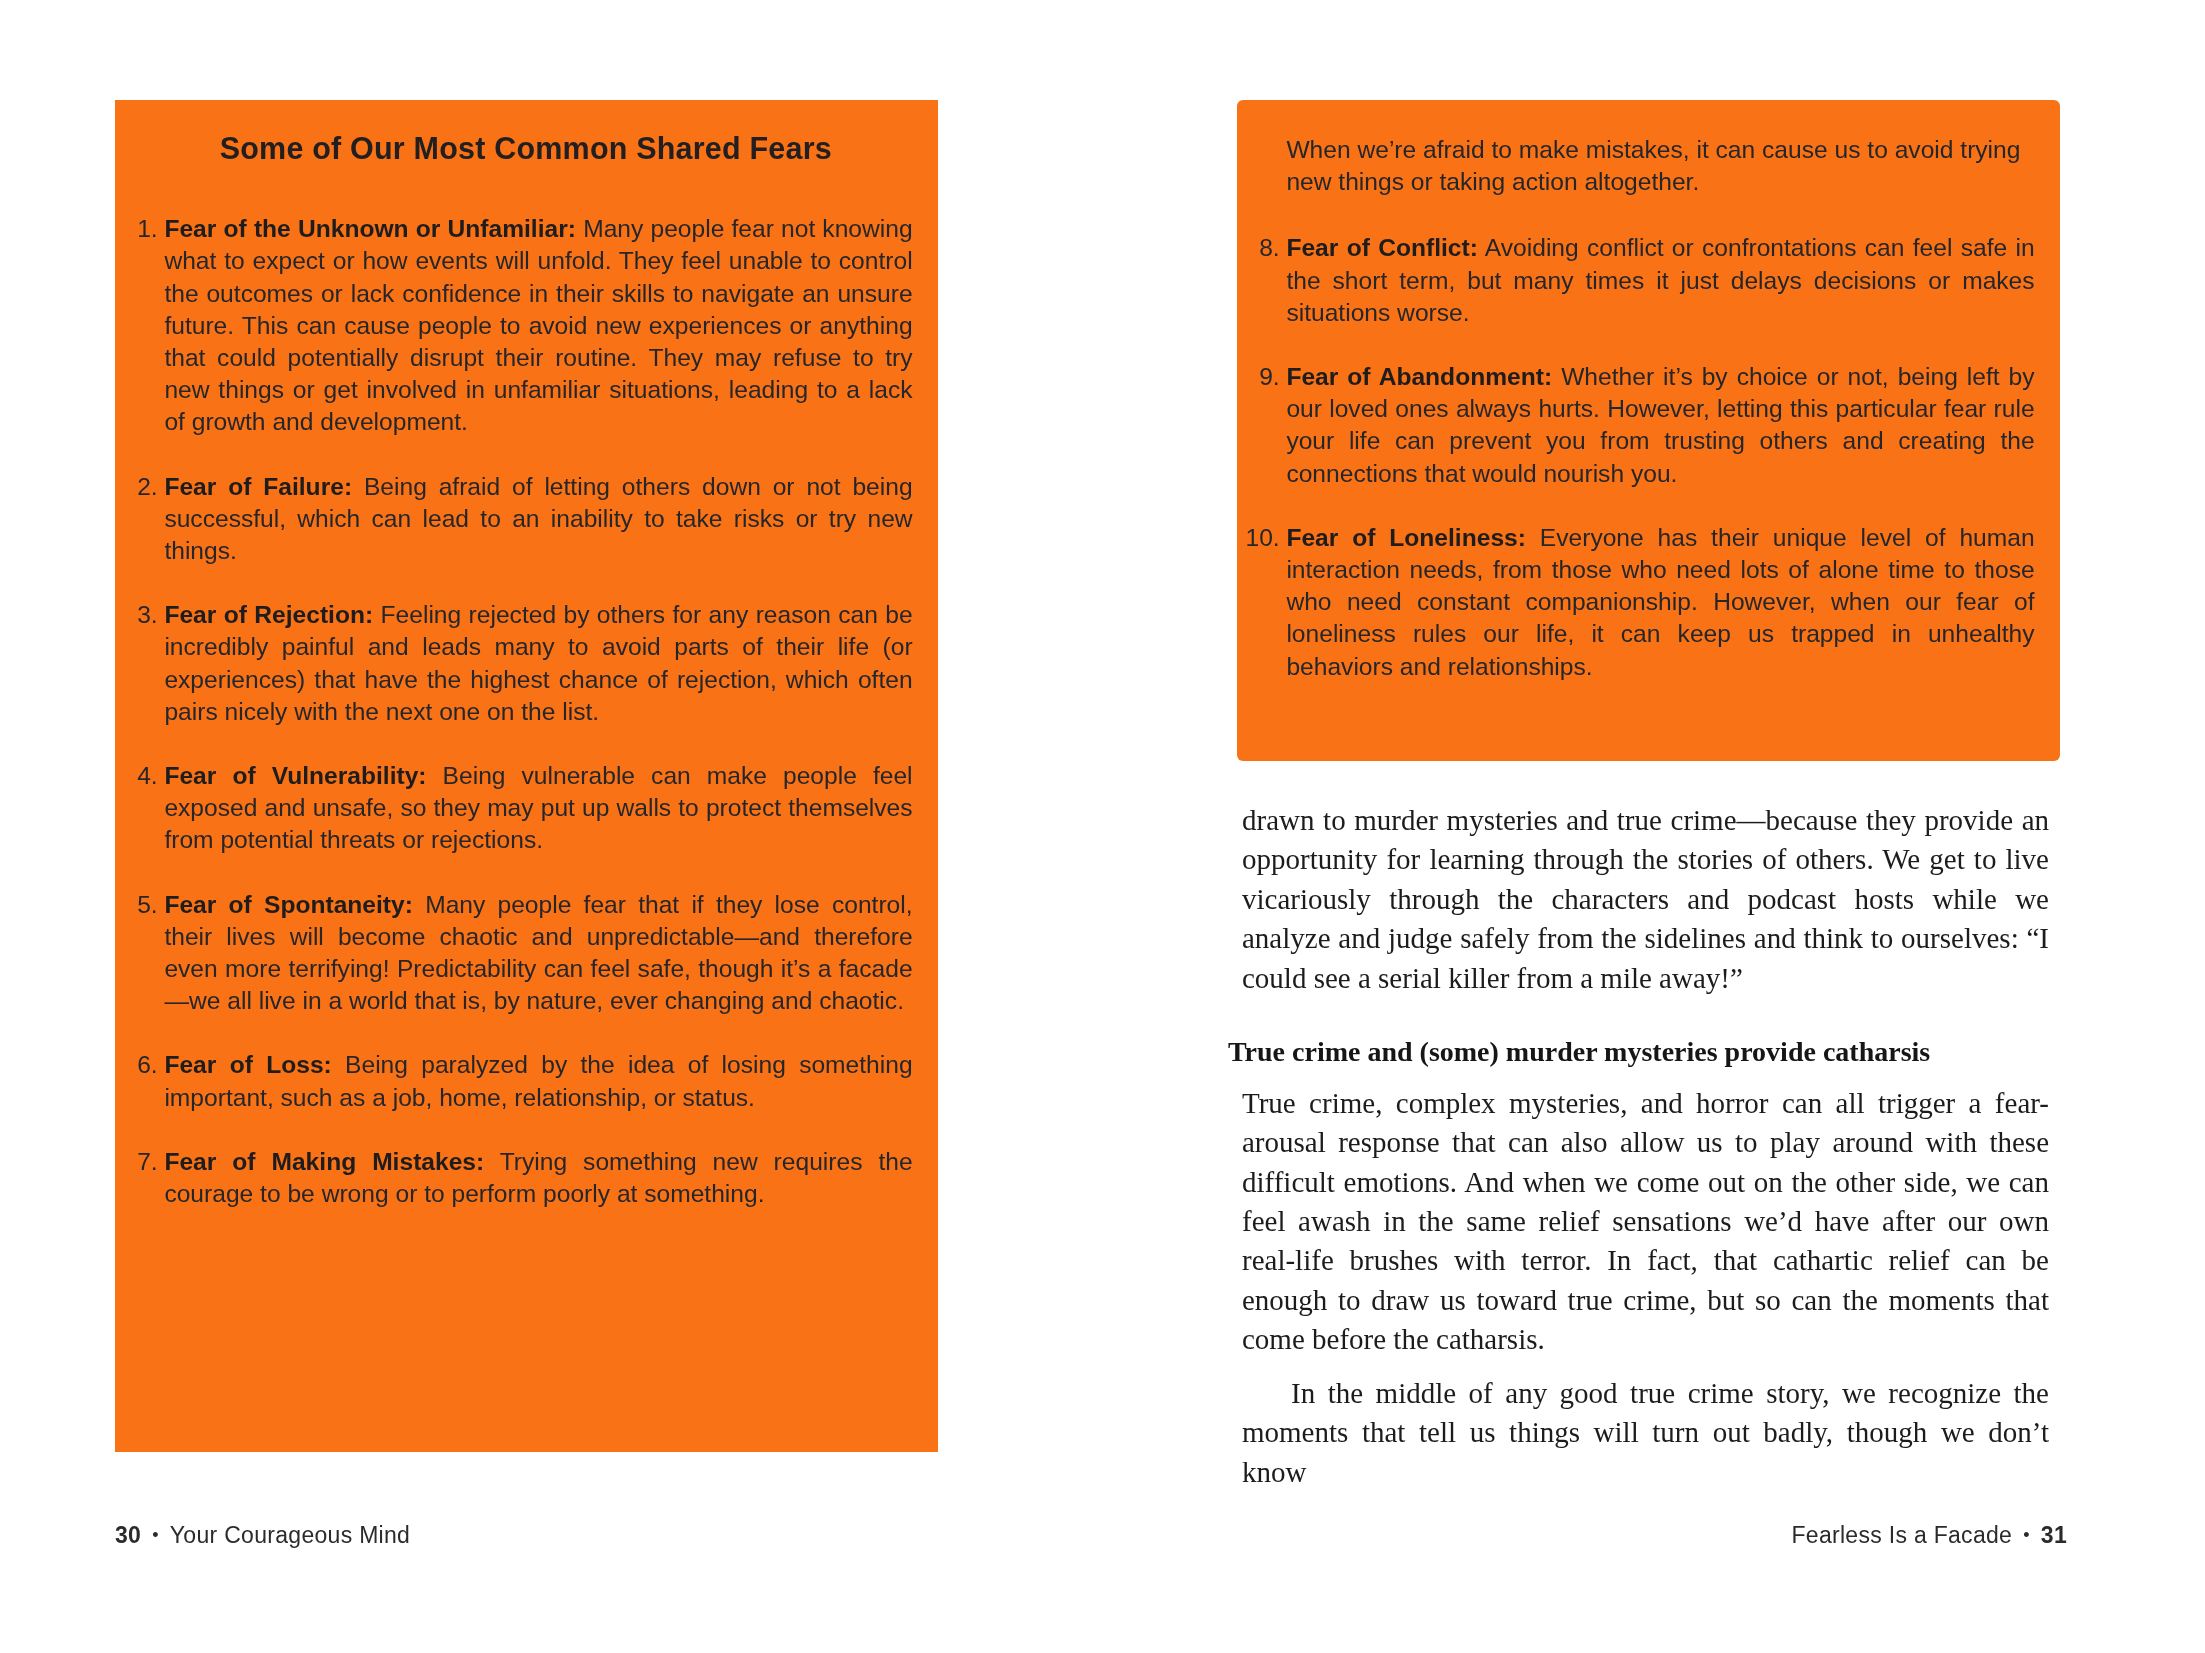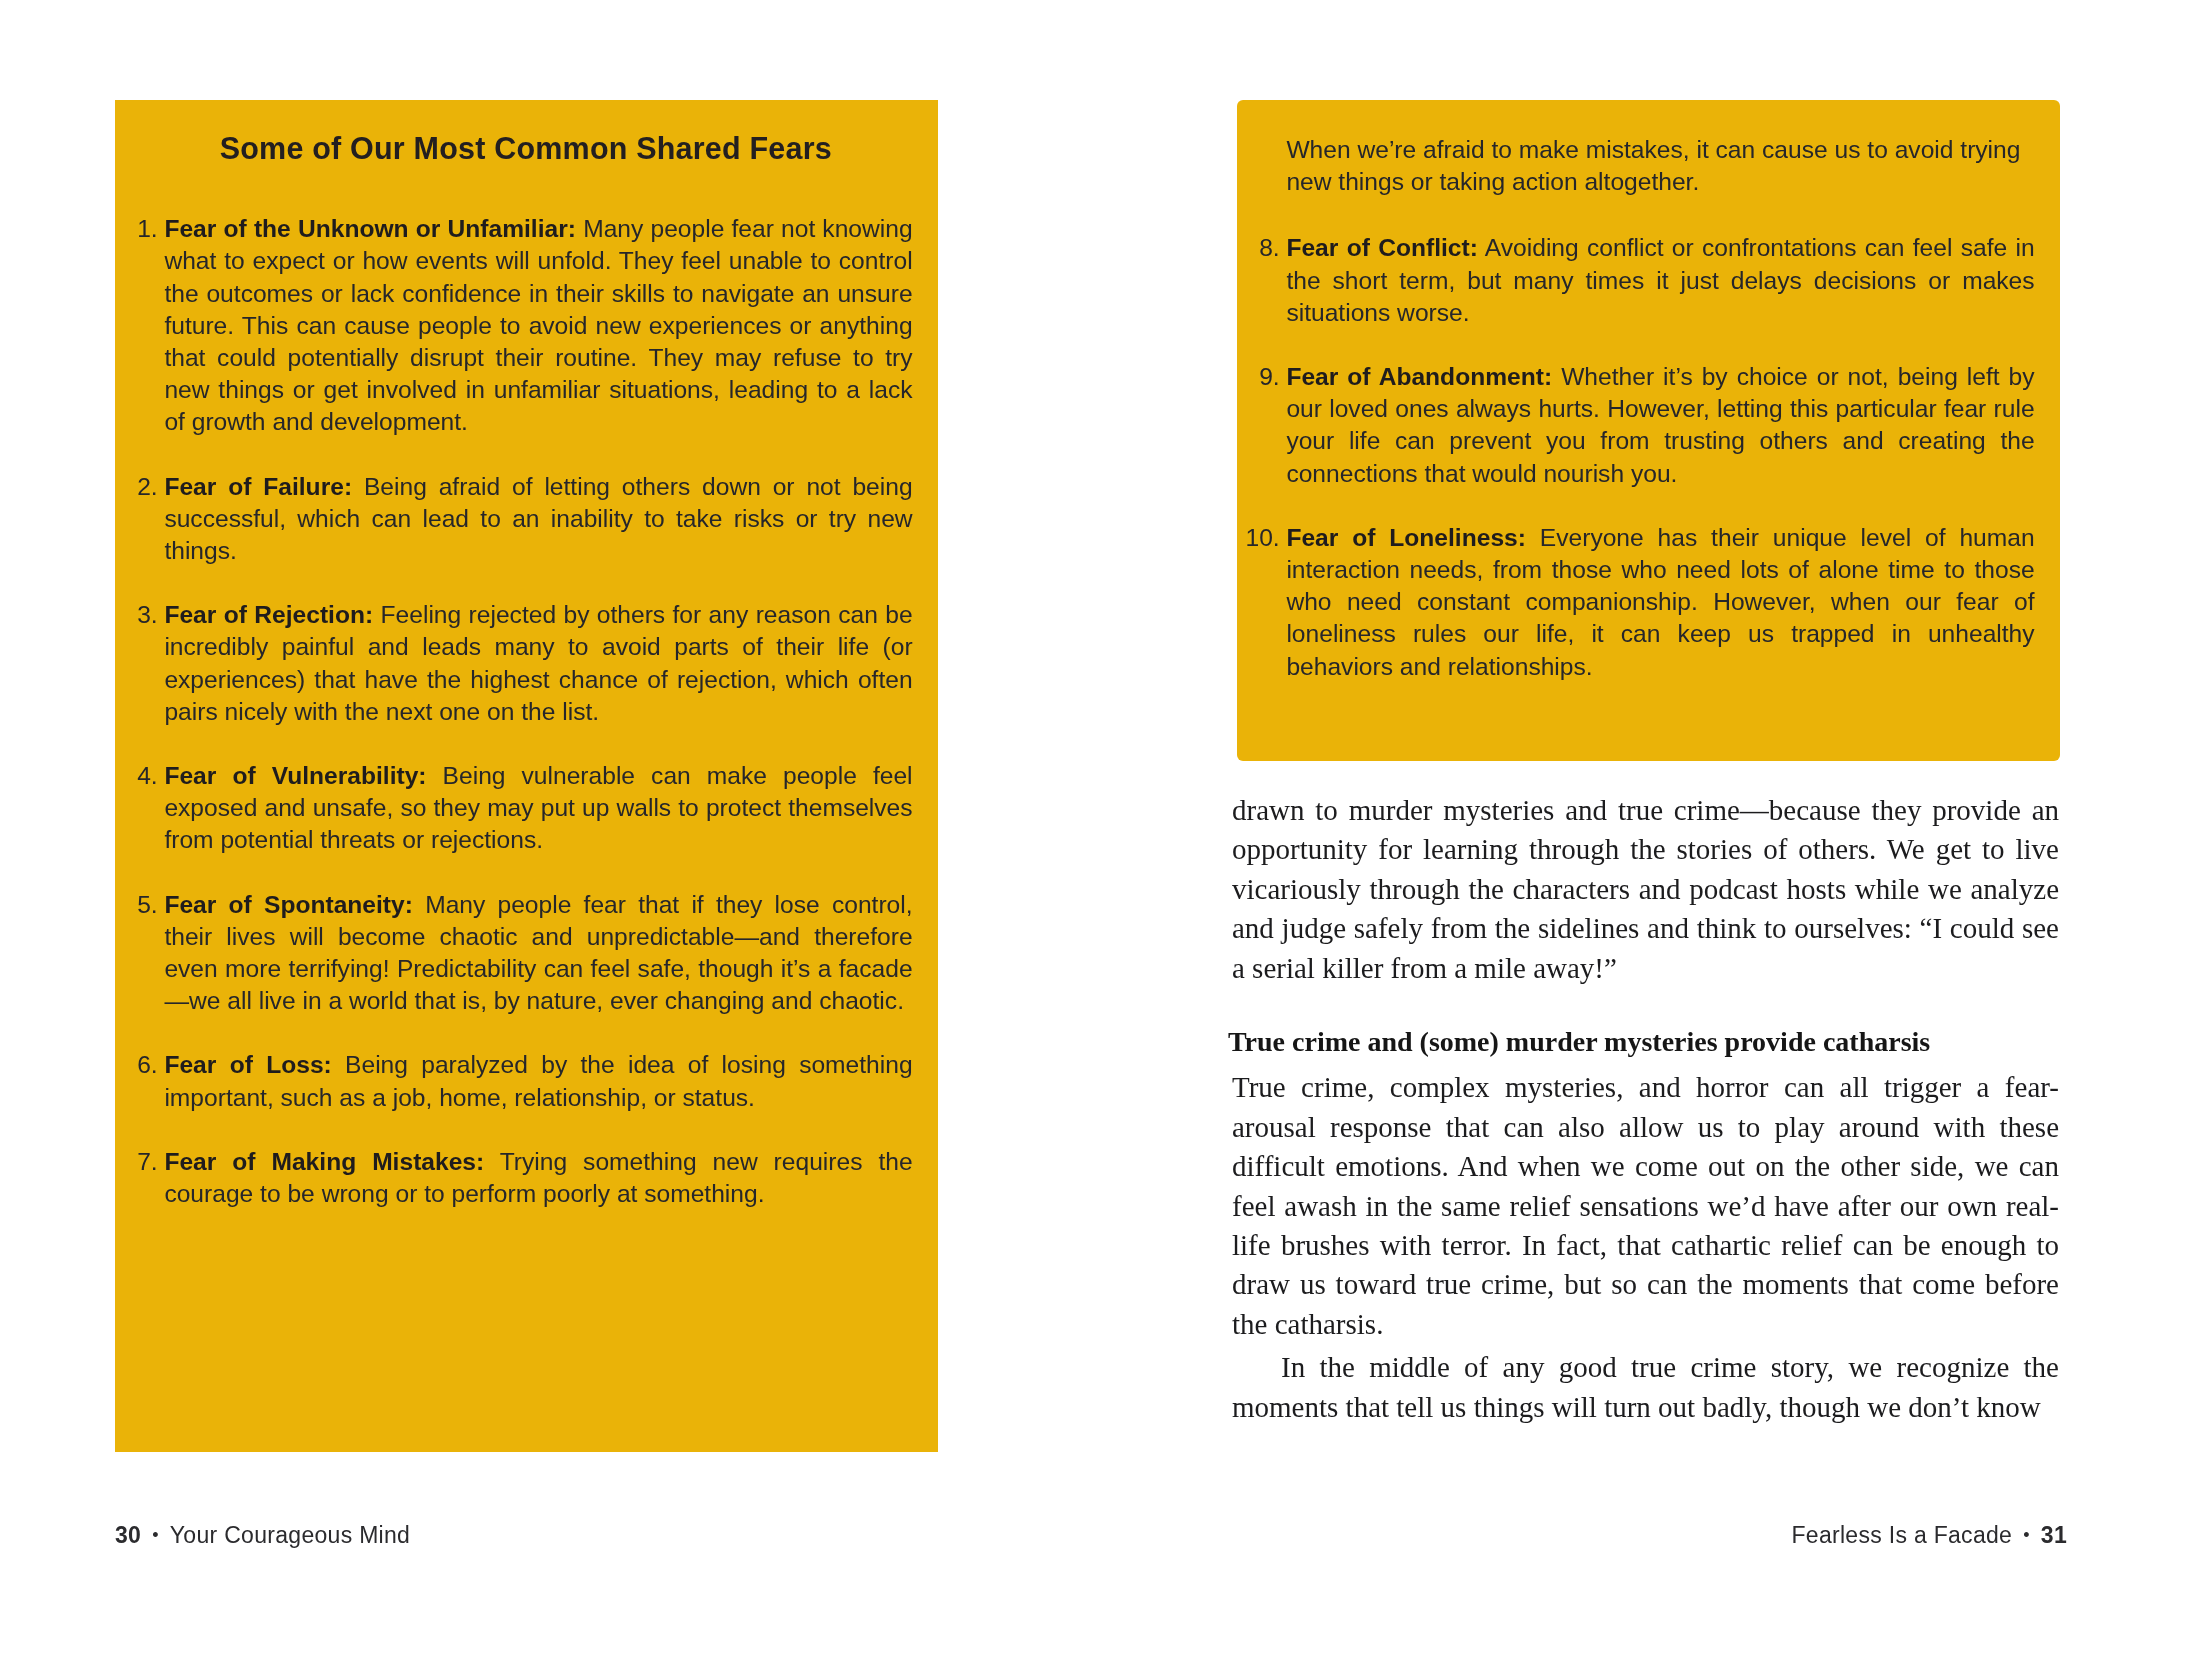--- a/index.html
+++ b/index.html
@@ -9,21 +9,21 @@
     background: #ffffff;
     position: relative;
     font-family: "Liberation Sans", sans-serif;
     color: #26262a;
     -webkit-font-smoothing: antialiased;
   }
 
   
   .fears-box {
     position: absolute;
-    background: #eab308;
+    background: #f97316;
     box-sizing: border-box;
   }
   #left-box {
     left: 115px; top: 100px;
     width: 823px; height: 1352px;
     padding: 29px 25.4px 0 24px;
   }
   #right-box {
     left: 1237px; top: 100px;
     width: 823px; height: 661px;
@@ -78,21 +78,21 @@
   .body-col {
     position: absolute;
     left: 1228px; top: 787px;
     width: 835px;
     font-family: "Liberation Serif", serif;
     font-size: 29px;
     line-height: 1.36;
     color: #1c1c1e;
     text-align: justify;
   }
-  .body-col p { margin: 4px; }
+  .body-col p { margin: 14px; }
   .section-heading {
     margin: 36px 0 8.5px 0;
     font-weight: 700;
     font-size: 28px;
     line-height: 1.27;
     text-align: left;
     color: #161616;
   }
   .para-indent { text-indent: 49px; }
 

